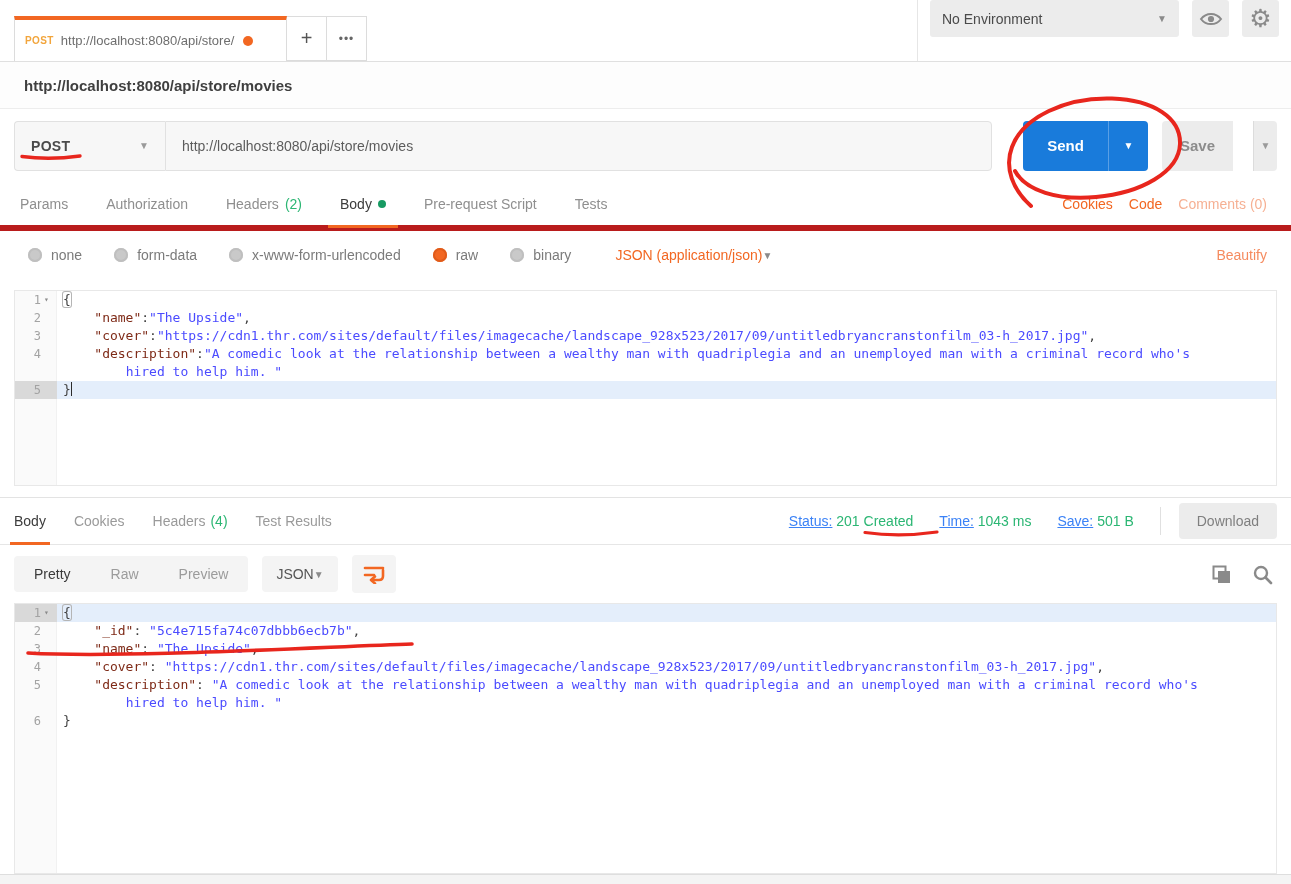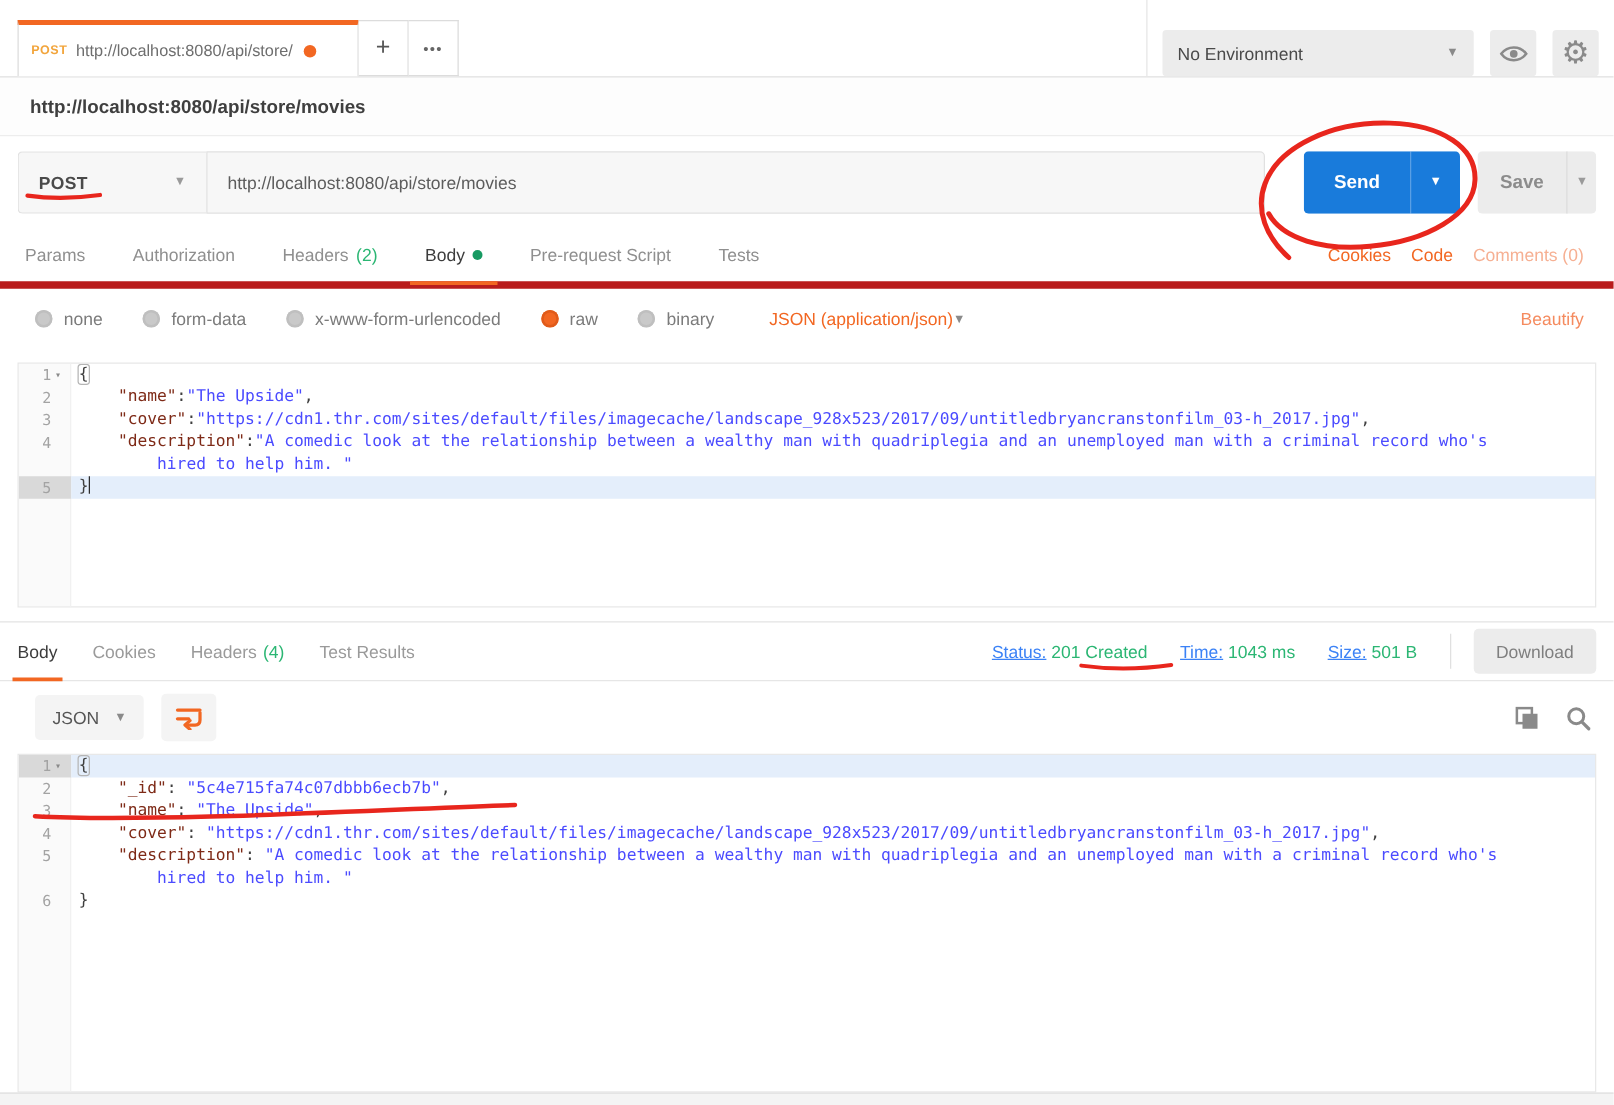--- a/index.html
+++ b/index.html
@@ -14,21 +14,21 @@
   .header { height:62px; border-bottom:1px solid #e0e0e0; display:flex; position:relative; background:#fff; }
   .tabs-area { flex:1; display:flex; align-items:flex-end; padding-left:14px; }
   .req-tab { height:45px; width:273px; border:1px solid #dcdcdc; border-bottom:none; border-top:4px solid #f26722;
     background:#fff; display:flex; align-items:center; padding:0 10px; gap:7px; }
   .req-tab .method { color:#f2a53c; font-weight:bold; font-size:10px; letter-spacing:.4px; }
   .req-tab .tab-url { color:#6e6e6e; font-size:13px; white-space:nowrap;text-align:right; }
   .req-tab .dot { width:10px; height:10px; border-radius:50%; background:#f26722; margin-left:2px; flex:none; }
   .tab-btn { height:45px; width:40px; border:1px solid #dcdcdc; border-left:none; background:#fff;
     display:flex; align-items:center; justify-content:center; color:#555; font-size:20px; cursor:pointer; }
   .tab-btn.more { font-size:12px; letter-spacing:1px; color:#666; }
-  .env-area { width:374px; border-left:1px solid #e6e6e6; display:flex; align-items:flex-end; padding:0 12px 0 12px; gap:13px;margin-left:28px; }
+  .env-area { width:374px; border-left:1px solid #e6e6e6; display:flex; align-items:flex-start; padding:0 12px 0 12px; gap:13px;margin-left:28px; }
   .env-select { flex:1; height:37px; background:#ececec; border-radius:3px; display:flex; align-items:center;
     padding:0 12px; font-size:14px; color:#4a4a4a; cursor:pointer; }
   .env-select .caret { margin-left:auto; color:#8a8a8a; font-size:10px; }
   .icon-btn { width:37px; height:37px; background:#ececec; border-radius:3px; display:flex; align-items:center;
     justify-content:center; cursor:pointer; flex:none; }
   .gear-glyph { font-size:25px; color:#8a8a8a; line-height:1; }
 
   
   .title-bar { height:47px; border-bottom:1px solid #ededed; display:flex; align-items:center; padding-left:24px;
     background:#fdfdfd; }
@@ -40,21 +40,21 @@
     border-radius:4px 0 0 4px; display:flex; align-items:center; padding:0 16px; cursor:pointer; flex:none; }
   .method-select .m { font-size:14px; font-weight:bold; color:#4a4a4a; letter-spacing:.3px; }
   .method-select .caret { margin-left:auto; color:#9a9a9a; font-size:10px; }
   .url-input { flex:1; height:50px; background:#f7f7f7; border:1px solid #e1e1e1; border-radius:0 4px 4px 0;
     font-size:14px; color:#5c5c5c; padding:0 16px; font-family:"Liberation Sans",sans-serif; outline:none; }
   .send-split { margin-left:31px; height:50px; display:flex; flex:none; border-radius:4px; overflow:hidden; cursor:pointer; }
   .send-main { background:#197bdb; color:#fff; font-size:15px; font-weight:bold; display:flex; align-items:center;
     padding:0 24px; }
   .send-caret { background:#197bdb; border-left:1px solid rgba(255,255,255,.28); width:40px; display:flex;
     align-items:center; justify-content:center; color:#fff; font-size:10px; }
-  .save-split { margin-left:14px; height:50px; display:flex; flex:none; border-radius:4px; overflow:hidden; cursor:pointer; }
+  .save-split { margin-left:14px; height:50px; display:flex; flex:none; border-radius:4px; overflow:hidden; cursor:pointer;gap:20px; }
   .save-main { background:#ececec; color:#8c8c8c; font-size:15px; font-weight:bold; display:flex; align-items:center;
     padding:0 18px; }
   .save-caret { background:#ececec; border-left:1px solid #dcdcdc; width:24px; display:flex; align-items:center;
     justify-content:center; color:#9a9a9a; font-size:10px; }
 
   
   .req-tabs { height:49px; border-bottom:6px solid #b91c1c; display:flex; align-items:center; padding:0 24px 0 20px; }
   .rtab { font-size:14px; color:#8f8f8f; margin-right:38px; height:48px; display:flex; align-items:center; gap:6px;
     cursor:pointer; position:relative; white-space:nowrap; }
   .rtab .cnt { color:#2bb673; }
@@ -111,21 +111,21 @@
   .meta-divider { width:1px; height:28px; background:#e0e0e0; margin:0 4px 0 26px; }
   .download-btn { background:#ececec; color:#7f7f7f; font-size:14px; border-radius:4px; padding:10px 18px;
     margin-left:14px; cursor:pointer; white-space:nowrap; }
 
   
   .res-toolbar { height:58px; display:flex; align-items:center; padding:0 18px 0 14px; }
   .view-group { display:flex; background:#f4f4f4; border-radius:4px; overflow:hidden; }
   .view-item { font-size:14px; color:#9b9b9b; padding:10px 20px; cursor:pointer; }
   .view-item.active { color:#3b3b3b; }
   .fmt-select { margin-left:14px; background:#f4f4f4; border-radius:4px; padding:10px 14px; display:flex;
-    align-items:center; gap:12px; cursor:pointer; }
+    align-items:center; cursor:pointer; }
   .fmt-select .v { font-size:14px; color:#555; }
   .fmt-select .caret { color:#8a8a8a; font-size:10px; }
   .wrap-btn { margin-left:14px; background:#f4f4f4; border-radius:4px; width:44px; height:38px; display:flex;
     align-items:center; justify-content:center; cursor:pointer; }
   .tool-icons { margin-left:auto; display:flex; gap:20px; align-items:center; }
   .tool-icons .tico { cursor:pointer; display:flex; }
 
   
   .bottom-strip { position:absolute; left:0; right:0; bottom:0; height:10px; background:#f4f4f4; border-top:1px solid #dedede; }
 
@@ -269,29 +269,34 @@
     <div class="meta-right">
       <span class="meta-pair">
         <span class="k">Status:</span>
         <span class="v">201 Created</span>
       </span>
       <span class="meta-pair">
         <span class="k">Time:</span>
         <span class="v">1043 ms</span>
       </span>
       <span class="meta-pair">
-        <span class="k">Size:</span>
+        <span class="k">Save:</span>
         <span class="v">501 B</span>
       </span>
       <span class="meta-divider"></span>
       <span class="download-btn">Download</span>
     </div>
   </div>
 
   <div class="res-toolbar">
+    <div class="view-group">
+      <span class="view-item active">Pretty</span>
+      <span class="view-item">Raw</span>
+      <span class="view-item">Preview</span>
+    </div>
     <div class="fmt-select">
       <span class="v">JSON</span>
       <span class="caret">▼</span>
     </div>
     <div class="wrap-btn">
       <svg width="22" height="20" viewBox="0 0 22 20">
         <path d="M2,4 H20" stroke="#f26722" stroke-width="2.6" stroke-linecap="round"></path>
         <path d="M2,11 H11" stroke="#f26722" stroke-width="2.6" stroke-linecap="round"></path>
         <path d="M20,6 V12 Q20,16 16,16 H9" fill="none" stroke="#f26722" stroke-width="2.6" stroke-linecap="round"></path>
         <path d="M12,12.5 L8,16 L12,19.5" fill="none" stroke="#f26722" stroke-width="2.6" stroke-linecap="round" stroke-linejoin="round"></path>

